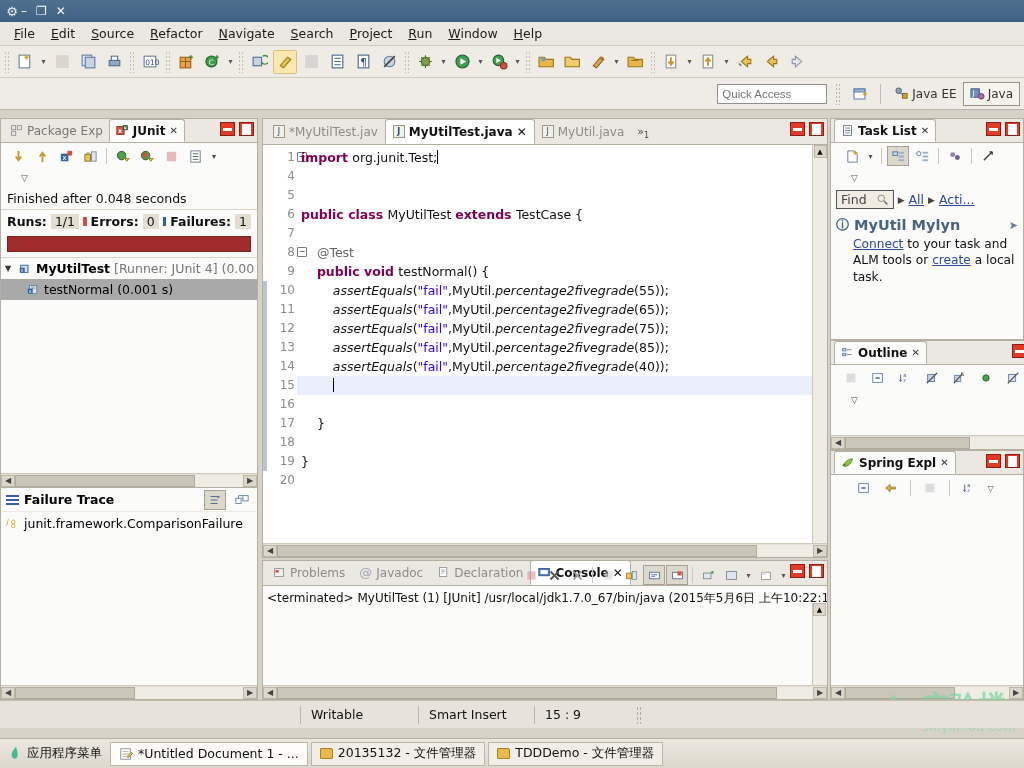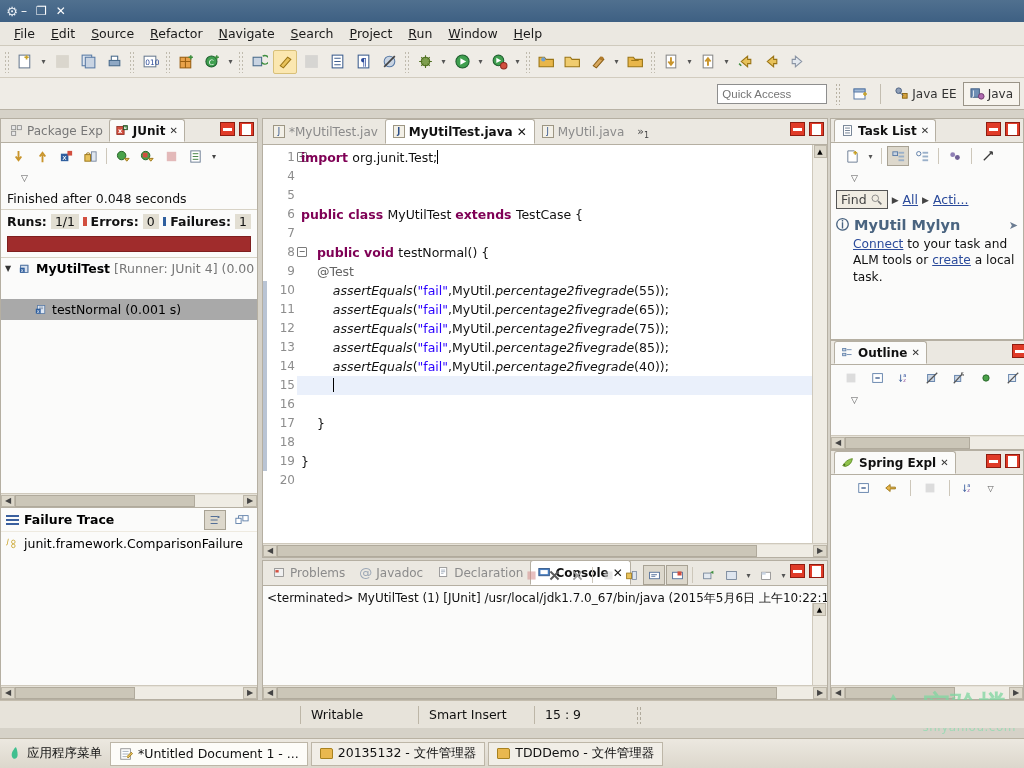--- a/index.html
+++ b/index.html
@@ -189,21 +189,21 @@
               white-space: nowrap; overflow: hidden; }
   .cons-toolbar { position: absolute; right: 38px; top: 2px;
                   display: flex; align-items: center; gap: 1px; }
 
   
   #tasklist { left: 830px; top: 118px; width: 194px; height: 222px; }
   #outline  { left: 830px; top: 340px; width: 220px; height: 110px; }
   #spring   { left: 830px; top: 450px; width: 194px; height: 250px; }
   .find-row { display: flex; align-items: center; gap: 4px; padding: 3px 5px;
               font-size: 12.5px; }
-  .find-box { display: flex; align-items: center; gap: 3px;
+  .find-box { display: flex; align-items: center; gap: 9px;
               border: 1px solid #555; background: #f0ece2; padding: 1px 4px; }
   .link { color: #2b4b9b; text-decoration: underline; }
   .mylyn-title { display: flex; align-items: center; gap: 5px;
                  padding: 4px 5px 0 5px; font-size: 14.5px;
                  font-weight: bold; color: #4a6480; }
   .mylyn-body { padding: 2px 8px 4px 22px; font-size: 12.2px;
                 color: #111; line-height: 1.35; }
 
   
   .statusbar { position: absolute; left: 0; top: 700px; width: 1024px;
@@ -562,21 +562,21 @@
         <span class="tri">▼</span>
         <svg width="13" height="13" viewBox="0 0 16 16">
             <rect x="2" y="4" width="9" height="9" fill="#d9e3f0" stroke="#5a7ba6"></rect>
             <rect x="2" y="4" width="9" height="9" fill="none" stroke="#5a7ba6"></rect>
             <rect x="1" y="7" width="6" height="6" fill="#2f5f9e"></rect>
             <text x="2" y="12.5" font-size="6" fill="#fff">x</text>
           </svg>
         <span style="font-weight:bold">MyUtilTest</span>
         <span class="grey">[Runner: JUnit 4] (0.00</span>
       </div>
-      <div class="ju-row sel" style="padding-left:34px;margin-top:20px;">
+      <div class="ju-row sel" style="padding-left:26px;">
         <svg width="13" height="13" viewBox="0 0 16 16">
             <rect x="3" y="3" width="9" height="10" fill="#dfe8f4" stroke="#5a7ba6"></rect>
             <path d="M5 5 h5 M5 7 h5" stroke="#7b8aa0"></path>
             <rect x="1" y="7" width="6" height="6" fill="#2f5f9e"></rect>
             <text x="2" y="12.5" font-size="6" fill="#fff">x</text>
           </svg>
         <span>testNormal (0.001 s)</span>
       </div>
     </div>
 
@@ -679,22 +679,22 @@
           <div class="gline">18</div>
           <div class="gline">19</div>
           <div class="gline">20</div>
         </div>
       <div class="codecol" id="codecol">
           <div class="cline"><span class="kw">import </span><span>org.junit.Test;</span><span class="caret"></span></div>
           <div class="cline"></div>
           <div class="cline"></div>
           <div class="cline"><span class="kw">public class </span><span>MyUtilTest </span><span class="kw">extends </span><span>TestCase {</span></div>
           <div class="cline"></div>
+          <div class="cline"><span class="ann">    @Test</span></div>
           <div class="cline"><span>    </span><span class="kw">public void </span><span>testNormal() {</span></div>
-          <div class="cline"><span class="ann">    @Test</span></div>
           <div class="cline"><span>        </span><span class="stat">assertEquals</span><span>(</span><span class="str">"fail"</span><span>,MyUtil.</span><span class="stat">percentage2fivegrade</span><span>(55));</span></div>
           <div class="cline"><span>        </span><span class="stat">assertEquals</span><span>(</span><span class="str">"fail"</span><span>,MyUtil.</span><span class="stat">percentage2fivegrade</span><span>(65));</span></div>
           <div class="cline"><span>        </span><span class="stat">assertEquals</span><span>(</span><span class="str">"fail"</span><span>,MyUtil.</span><span class="stat">percentage2fivegrade</span><span>(75));</span></div>
           <div class="cline"><span>        </span><span class="stat">assertEquals</span><span>(</span><span class="str">"fail"</span><span>,MyUtil.</span><span class="stat">percentage2fivegrade</span><span>(85));</span></div>
           <div class="cline"><span>        </span><span class="stat">assertEquals</span><span>(</span><span class="str">"fail"</span><span>,MyUtil.</span><span class="stat">percentage2fivegrade</span><span>(40));</span></div>
           <div class="cline cur"><span>        </span><span class="caret"></span></div>
           <div class="cline"></div>
           <div class="cline"><span>    }</span></div>
           <div class="cline"></div>
           <div class="cline"><span>}</span></div>

